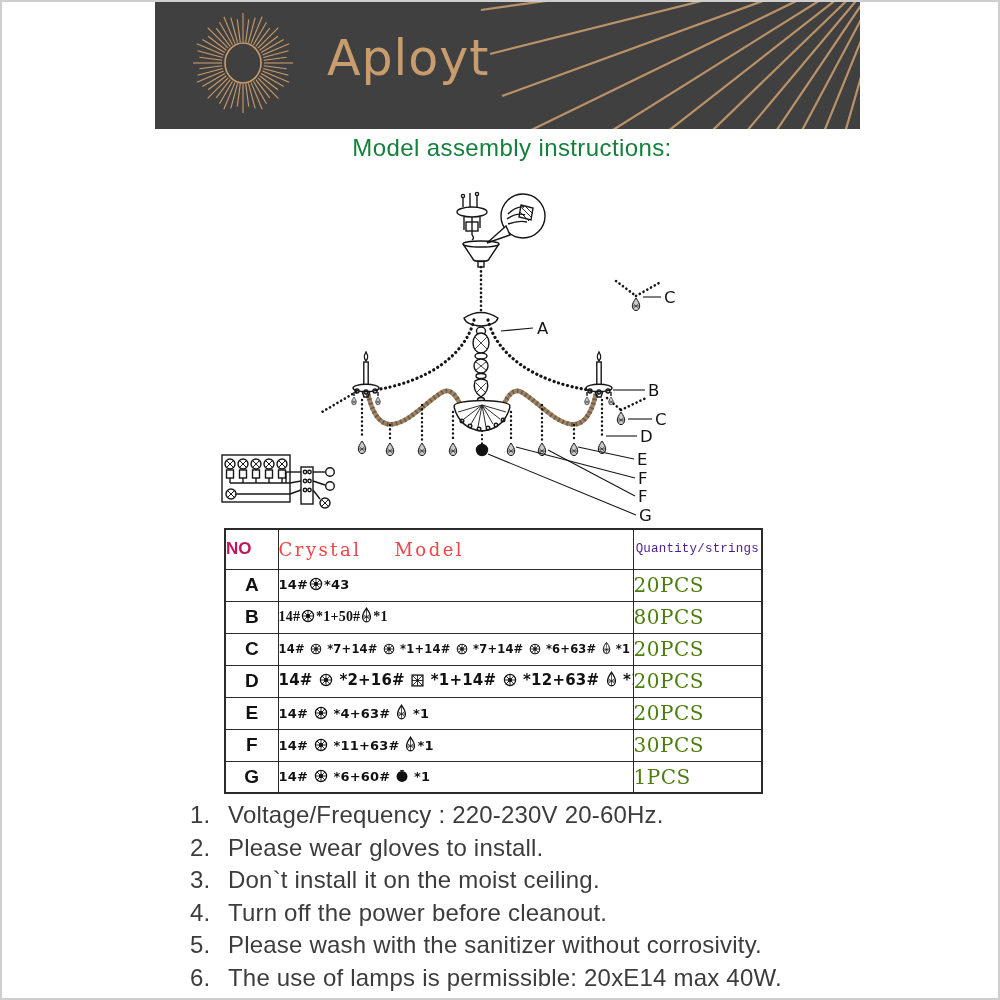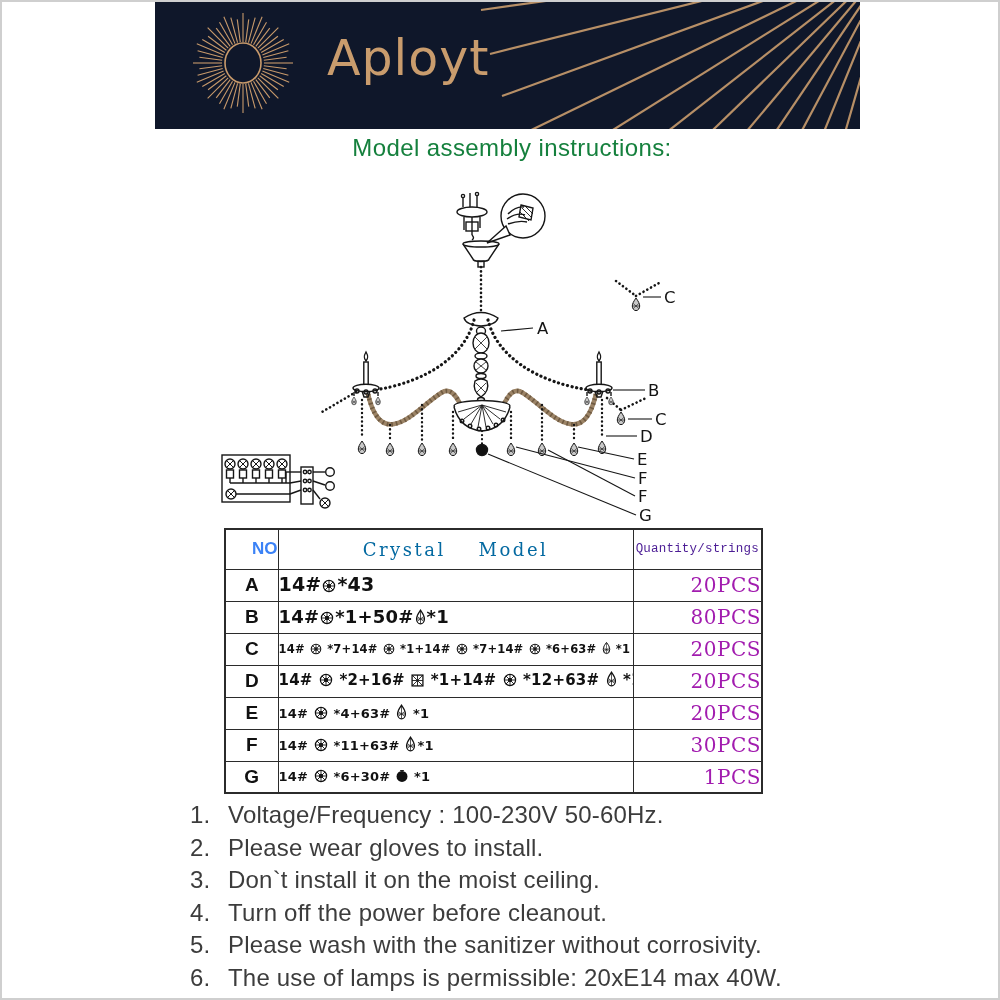--- a/index.html
+++ b/index.html
@@ -1,48 +1,48 @@
 <!DOCTYPE html>
 <html><head>
 <meta charset="utf-8">
 <style>
   html,body{margin:0;padding:0;width:1000px;height:1000px;background:#fff;
     font-family:"Liberation Sans",sans-serif;overflow:hidden;position:relative;}
   .page{position:absolute;inset:0;background:#fff;}
   .page-border{position:absolute;inset:0;border:2px solid #cfcfcf;pointer-events:none;z-index:50;}
 
   
-  .banner{position:absolute;left:155px;top:0;width:705px;height:129px;background:#0f172a;overflow:hidden;}
+  .banner{position:absolute;left:155px;top:0;width:705px;height:129px;background:#404040;overflow:hidden;}
   .star-svg{position:absolute;left:0;top:0;}
   .brand{position:absolute;left:172px;top:30px;font-size:49px;letter-spacing:1px;color:#c99c6d;
     font-family:"DejaVu Sans",sans-serif;font-weight:400;}
   .fan-svg{position:absolute;right:0;top:0;}
 
   
   .title-wrap{position:absolute;left:12px;top:133px;width:1000px;text-align:center;color:#15803d;}
   .title-line{font-size:24px;letter-spacing:.4px;line-height:30px;}
 
   
   .diagram-svg{position:absolute;left:200px;top:190px;width:500px;height:340px;}
   .lbl{font:16.5px "DejaVu Sans",sans-serif;fill:#141414;stroke:none;}
 
   
   .ctable{position:absolute;left:224px;top:528px;width:537px;border-collapse:collapse;
     table-layout:fixed;border:2.5px solid #2b2b2b;}
   .ctable th,.ctable td{border:1.6px solid #2b2b2b;padding:0;}
   .ctable thead tr{height:40px;}
   .ctable tbody tr{height:32px;}
-  .no-h{font:600 17px "Liberation Sans",sans-serif;text-align:right;color:#3b82f6;}
-  .model-h{font:18px "DejaVu Serif",serif;letter-spacing:2.5px;text-align:center;color:#0369a1;white-space:pre;}
+  .no-h{font:600 17px "Liberation Sans",sans-serif;text-align:left;color:#be185d;}
+  .model-h{font:18px "DejaVu Serif",serif;letter-spacing:2.5px;text-align:left;color:#ef4444;white-space:pre;}
   .qty-h{font:12.5px "Liberation Mono",monospace;letter-spacing:.2px;text-align:center;color:#4c1d95;}
   .no-cell{font:600 19px "Liberation Sans",sans-serif;text-align:center;color:#111;}
   .model-cell{font:600 13px "DejaVu Sans",sans-serif;color:#111;padding-left:13px;white-space:nowrap;
     overflow:hidden;letter-spacing:.2px;}
   .model-cell .icon{display:inline-block;margin:0 1px;vertical-align:-2px;}
-  .qty-cell{font:20px "DejaVu Serif",serif;text-align:right;color:#a21caf;letter-spacing:.5px;margin-left:12px;}
+  .qty-cell{font:20px "DejaVu Serif",serif;text-align:left;color:#4d7c0f;letter-spacing:.5px;margin-left:12px;}
 
   
   .instructions{position:absolute;left:190px;top:799px;width:680px;color:#3c3c3c;}
   .instr-item{display:flex;font-size:24px;line-height:32.6px;letter-spacing:.2px;}
   .instr-num{width:38px;flex:none;}
   .instr-text{flex:1;}
 </style>
 </head>
 <body>
 
@@ -349,30 +349,30 @@
     <thead>
       <tr>
         <th class="no-h">NO</th>
         <th class="model-h">Crystal    Model</th>
         <th class="qty-h">Quantity/strings</th>
       </tr>
     </thead>
     <tbody id="crystal-table-body">
         <tr>
           <td class="no-cell">A</td>
-          <td class="model-cell" style="font-size: 19px;"><span>14#</span><span class="icon"><svg width="14" height="14" viewBox="0 0 14 14">
+          <td class="model-cell" style="font-size: 13px;"><span>14#</span><span class="icon"><svg width="14" height="14" viewBox="0 0 14 14">
                 <circle cx="7" cy="7" r="5.6" fill="none" stroke="#111" stroke-width="1.2"></circle>
                 <path d="M7,1.4 V12.6 M1.4,7 H12.6 M3,3 L11,11 M11,3 L3,11" stroke="#111" stroke-width="0.9" fill="none"></path>
                 <circle cx="7" cy="7" r="1.6" fill="none" stroke="#111"></circle>
               </svg></span><span>*43</span></td>
           <td class="qty-cell">20PCS</td>
         </tr>
         <tr>
           <td class="no-cell">B</td>
-          <td class="model-cell" style="font-size: 18px;"><span>14#</span><span class="icon"><svg width="14" height="14" viewBox="0 0 14 14">
+          <td class="model-cell" style="font-size: 14px; font-family: Liberation Serif, serif;"><span>14#</span><span class="icon"><svg width="14" height="14" viewBox="0 0 14 14">
                 <circle cx="7" cy="7" r="5.6" fill="none" stroke="#111" stroke-width="1.2"></circle>
                 <path d="M7,1.4 V12.6 M1.4,7 H12.6 M3,3 L11,11 M11,3 L3,11" stroke="#111" stroke-width="0.9" fill="none"></path>
                 <circle cx="7" cy="7" r="1.6" fill="none" stroke="#111"></circle>
               </svg></span><span>*1+50#</span><span class="icon"><svg width="11" height="16" viewBox="0 0 10 14">
                 <path d="M5,0.8 C6.8,3.4 8.6,5.4 8.6,8.8 A3.6,4.4 0 1 1 1.4,8.8 C1.4,5.4 3.2,3.4 5,0.8 Z" fill="none" stroke="#111" stroke-width="1.1"></path>
                 <path d="M2,6.5 L8,11 M2,11 L8,6.5 M1.6,8.8 H8.4 M5,1.5 V13" stroke="#111" stroke-width="0.65" fill="none"></path>
               </svg></span><span>*1</span></td>
           <td class="qty-cell">80PCS</td>
         </tr>
         <tr>
@@ -441,33 +441,33 @@
                 <path d="M2,6.5 L8,11 M2,11 L8,6.5 M1.6,8.8 H8.4 M5,1.5 V13" stroke="#111" stroke-width="0.65" fill="none"></path>
               </svg></span><span>*1</span></td>
           <td class="qty-cell">30PCS</td>
         </tr>
         <tr>
           <td class="no-cell">G</td>
           <td class="model-cell" style="font-size: 13px;"><span>14# </span><span class="icon"><svg width="14" height="14" viewBox="0 0 14 14">
                 <circle cx="7" cy="7" r="5.6" fill="none" stroke="#111" stroke-width="1.2"></circle>
                 <path d="M7,1.4 V12.6 M1.4,7 H12.6 M3,3 L11,11 M11,3 L3,11" stroke="#111" stroke-width="0.9" fill="none"></path>
                 <circle cx="7" cy="7" r="1.6" fill="none" stroke="#111"></circle>
-              </svg></span><span> *6+30# </span><span class="icon"><svg width="12" height="15" viewBox="0 0 11 13">
+              </svg></span><span> *6+60# </span><span class="icon"><svg width="12" height="15" viewBox="0 0 11 13">
                 <path d="M3.8,2 h3.4" stroke="#111" stroke-width="1"></path>
                 <circle cx="5.5" cy="7.4" r="5" fill="#111"></circle>
               </svg></span><span> *1</span></td>
           <td class="qty-cell">1PCS</td>
         </tr>
       </tbody>
   </table>
 
   <div class="instructions" id="instructions">
       <div class="instr-item">
         <span class="instr-num">1.</span>
-        <span class="instr-text">Voltage/Frequency : 100-230V 50-60Hz.</span>
+        <span class="instr-text">Voltage/Frequency : 220-230V 20-60Hz.</span>
       </div>
       <div class="instr-item">
         <span class="instr-num">2.</span>
         <span class="instr-text">Please wear gloves to install.</span>
       </div>
       <div class="instr-item">
         <span class="instr-num">3.</span>
         <span class="instr-text">Don`t install it on the moist ceiling.</span>
       </div>
       <div class="instr-item">

